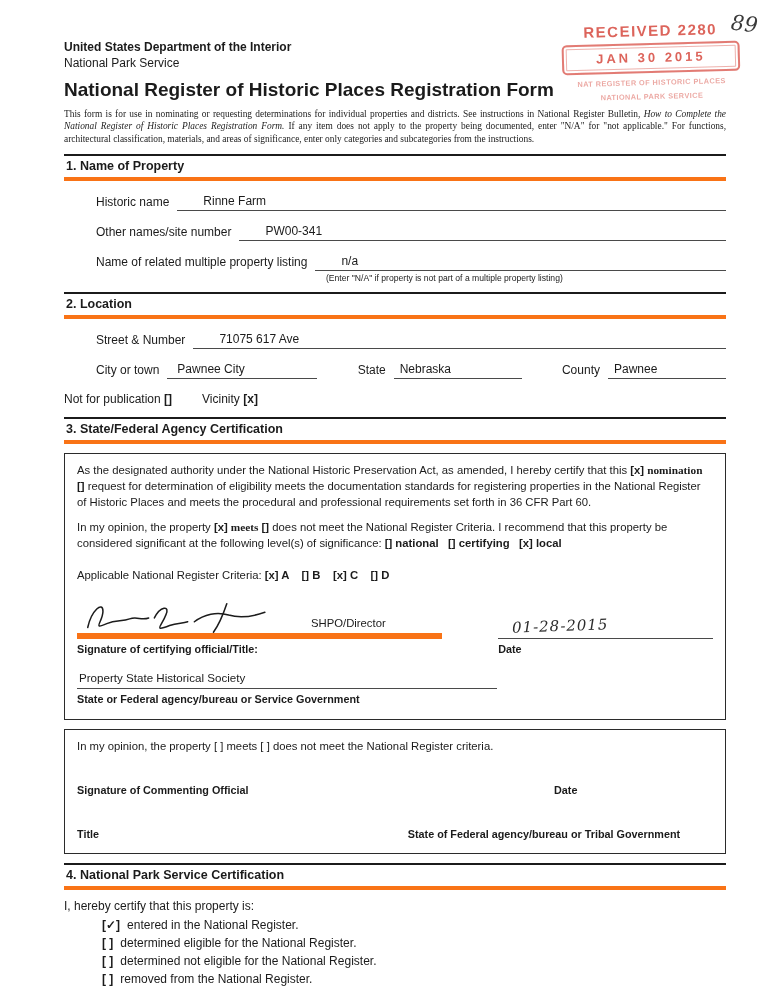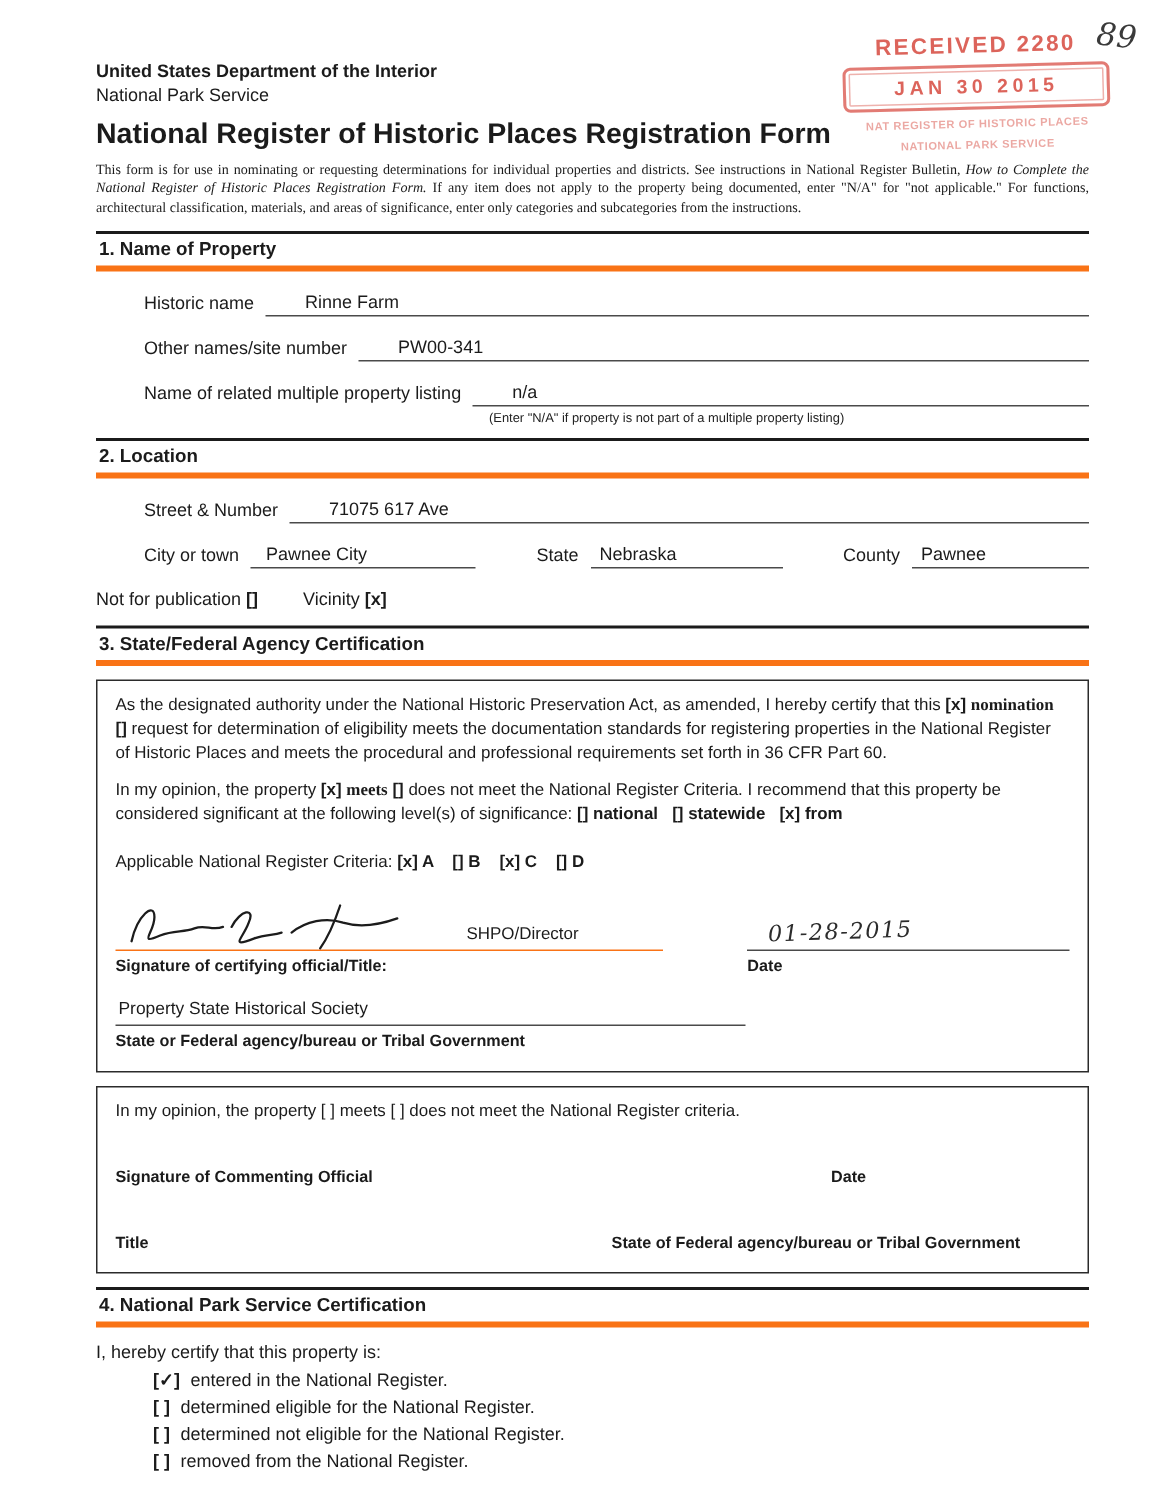--- a/index.html
+++ b/index.html
@@ -58,21 +58,21 @@
   .cert-box {
     border:1.3px solid #2b2b2b; margin-top:9px; padding:8px 12px 11px;
     font-size:11.3px; line-height:1.42;
   }
   .cert-box p { margin-bottom:9px; }
   .bold { font-weight:bold;font-family:Liberation Serif, serif; }
 
   .sig-row { display:flex; align-items:flex-end; margin-top:14px; }
   .sig-left { flex:1.7; display:flex; flex-direction:column; }
   .sig-right { flex:1; margin-left:56px; display:flex; flex-direction:column; }
-  .sig-strip { display:flex; align-items:flex-end; border-bottom:1px solid #f97316; }
+  .sig-strip { display:flex; align-items:flex-end; border-bottom:6px solid #f97316; }
   .sig-strip svg { display:block; margin-bottom:-4px; }
   .shpo { margin-left:24px; padding-bottom:2px; }
   .under-label { font-weight:bold; font-size:10.8px; margin-top:3px; }
   .date-strip { border-bottom:1px solid #4a4a4a; text-align:left; padding:0 4px 1px 14px; }
   .hand {
     font-family:"DejaVu Serif", serif; font-style:italic; font-size:15px;
     letter-spacing:1px; display:inline-block; transform:rotate(-2deg); color:#2c2c2c;
   }
   .org-line { width:66%; border-bottom:1px solid #4a4a4a; padding:10px 4px 2px 2px; margin-top:2px; font-size:11.6px; }
   .org-label { font-weight:bold; font-size:10.8px; margin-top:3px; }
@@ -167,21 +167,21 @@
       <span class="bold">nomination</span>
       <span class="cb">[]</span>
       <span>request for determination of eligibility meets the documentation standards for registering properties in the National Register of Historic Places and meets the procedural and professional requirements set forth in 36 CFR Part 60.</span>
     </p>
     <p>
       <span>In my opinion, the property</span>
       <span class="cb">[x]</span>
       <span class="bold">meets</span>
       <span class="cb">[]</span>
       <span>does not meet the National Register Criteria.  I recommend that this property be considered significant at the following level(s) of significance:</span>
-      <span class="cb keep">[] national   [] statewide   [x] from</span>
+      <span class="cb keep">[] national   [] certifying   [x] local</span>
     </p>
     <p style="margin-top:16px;">
       <span>Applicable National Register Criteria:</span>
       <span class="cb keep">[x] A    [] B    [x] C    [] D</span>
     </p>
 
     <div class="sig-row">
       <div class="sig-left">
         <div class="sig-strip">
           <svg width="210" height="40" viewBox="0 0 210 42">
@@ -198,21 +198,21 @@
       </div>
       <div class="sig-right">
         <div class="date-strip">
           <span class="hand">01-28-2015</span>
         </div>
         <div class="under-label">Date</div>
       </div>
     </div>
 
     <div class="org-line">Property State Historical Society</div>
-    <div class="org-label">State or Federal agency/bureau or Tribal Government</div>
+    <div class="org-label">State or Federal agency/bureau or Service Government</div>
   </div>
 
   <div class="cert-box">
     <p>In my opinion, the property [ ] meets [ ] does not meet the National Register criteria.</p>
 
     <div class="two-col">
       <div class="col c-sig">
         <div class="uline"></div>
         <div class="clabel">Signature of Commenting Official</div>
       </div>

